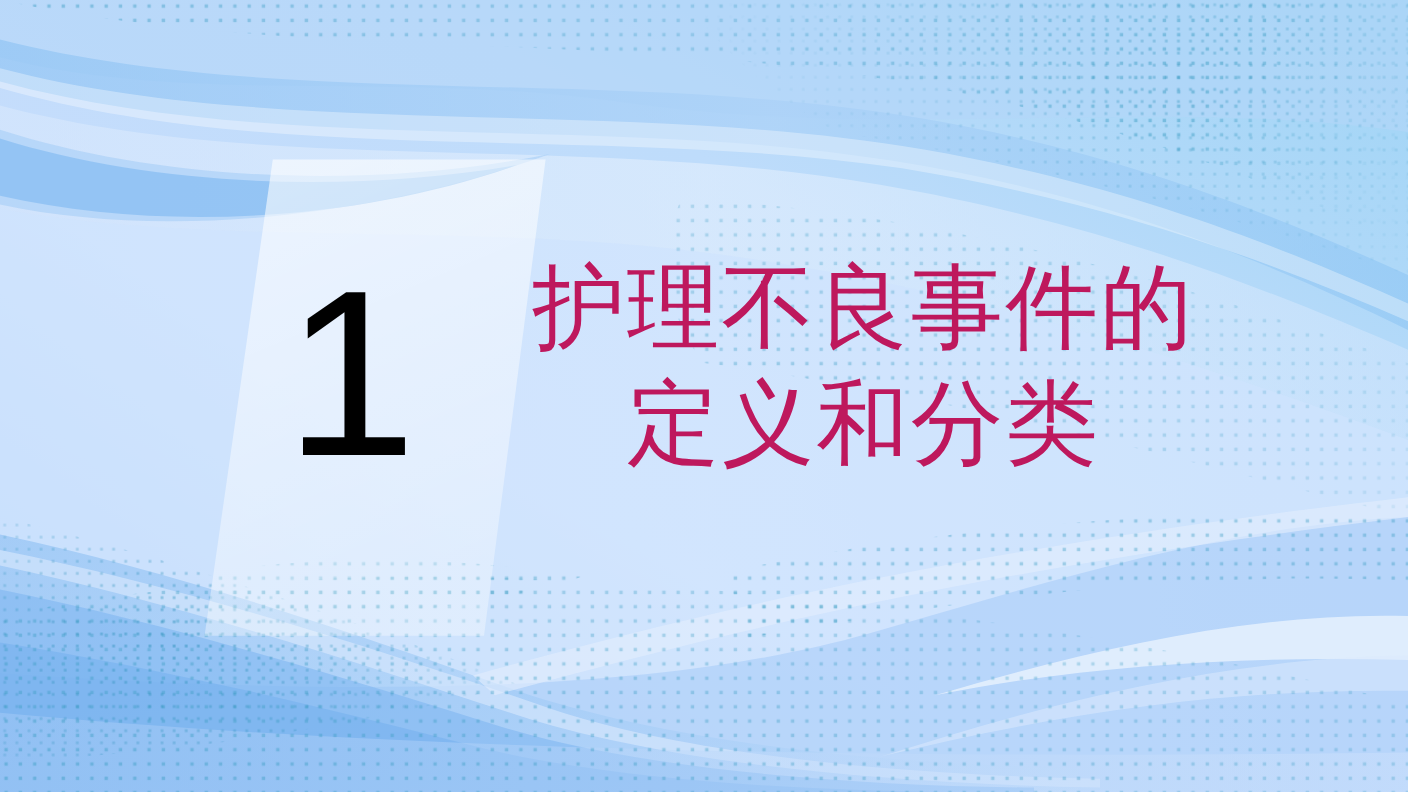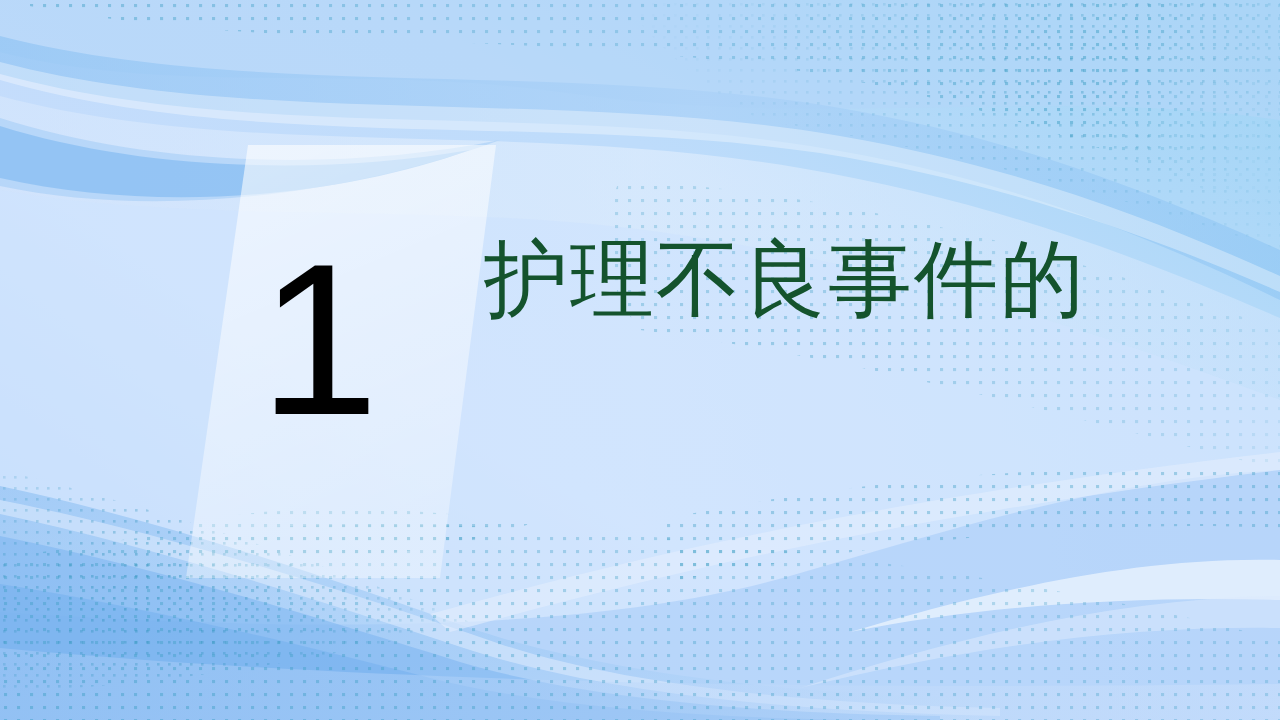--- a/index.html
+++ b/index.html
@@ -46,21 +46,21 @@
   
   #title-block {
     position: absolute;
     left: 470px;
     top: 226px;
     width: 630px;
     text-align: center;
   }
   .title-line {
     display: block;
-    color: #14532d;
+    color: #be185d;
     font-size: 84px;
     line-height: 106px;
     font-weight: 400;
     letter-spacing: 2px;
     font-family: "Liberation Sans", "DejaVu Sans", sans-serif;
     white-space: nowrap;
   }
 </style>
 </head>
 <body>
@@ -227,15 +227,16 @@
         <stop offset="100%" stop-color="#ffffff" stop-opacity="0.34"></stop>
       </linearGradient>
     </defs>
     <path d="M248,145 L496,145 L440,578 L186,578 Z" fill="url(#gPanel)"></path>
   </svg>
 
   <div id="number-digit">1</div>
 
   <div id="title-block">
     <span class="title-line">护理不良事件的</span>
+    <span class="title-line">定义和分类</span>
   </div>
 
 </div>
 
 </body></html>

